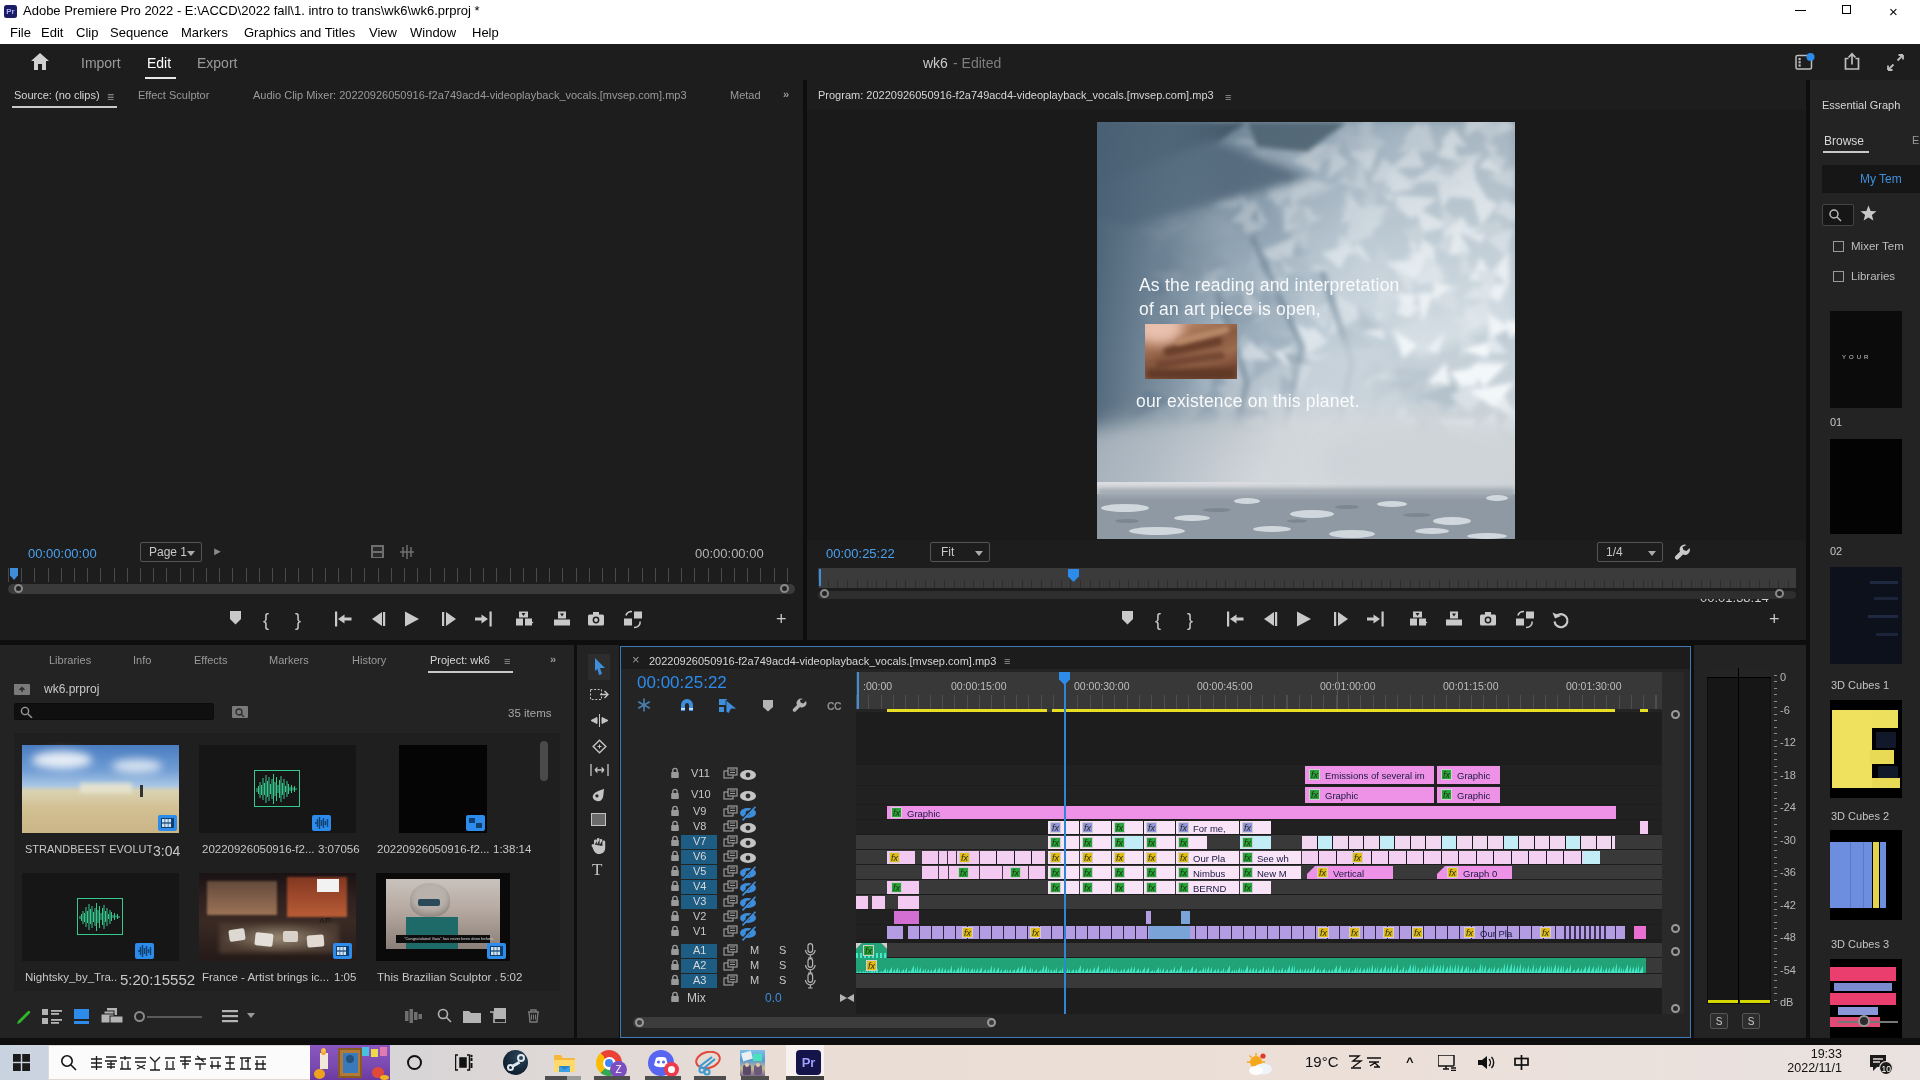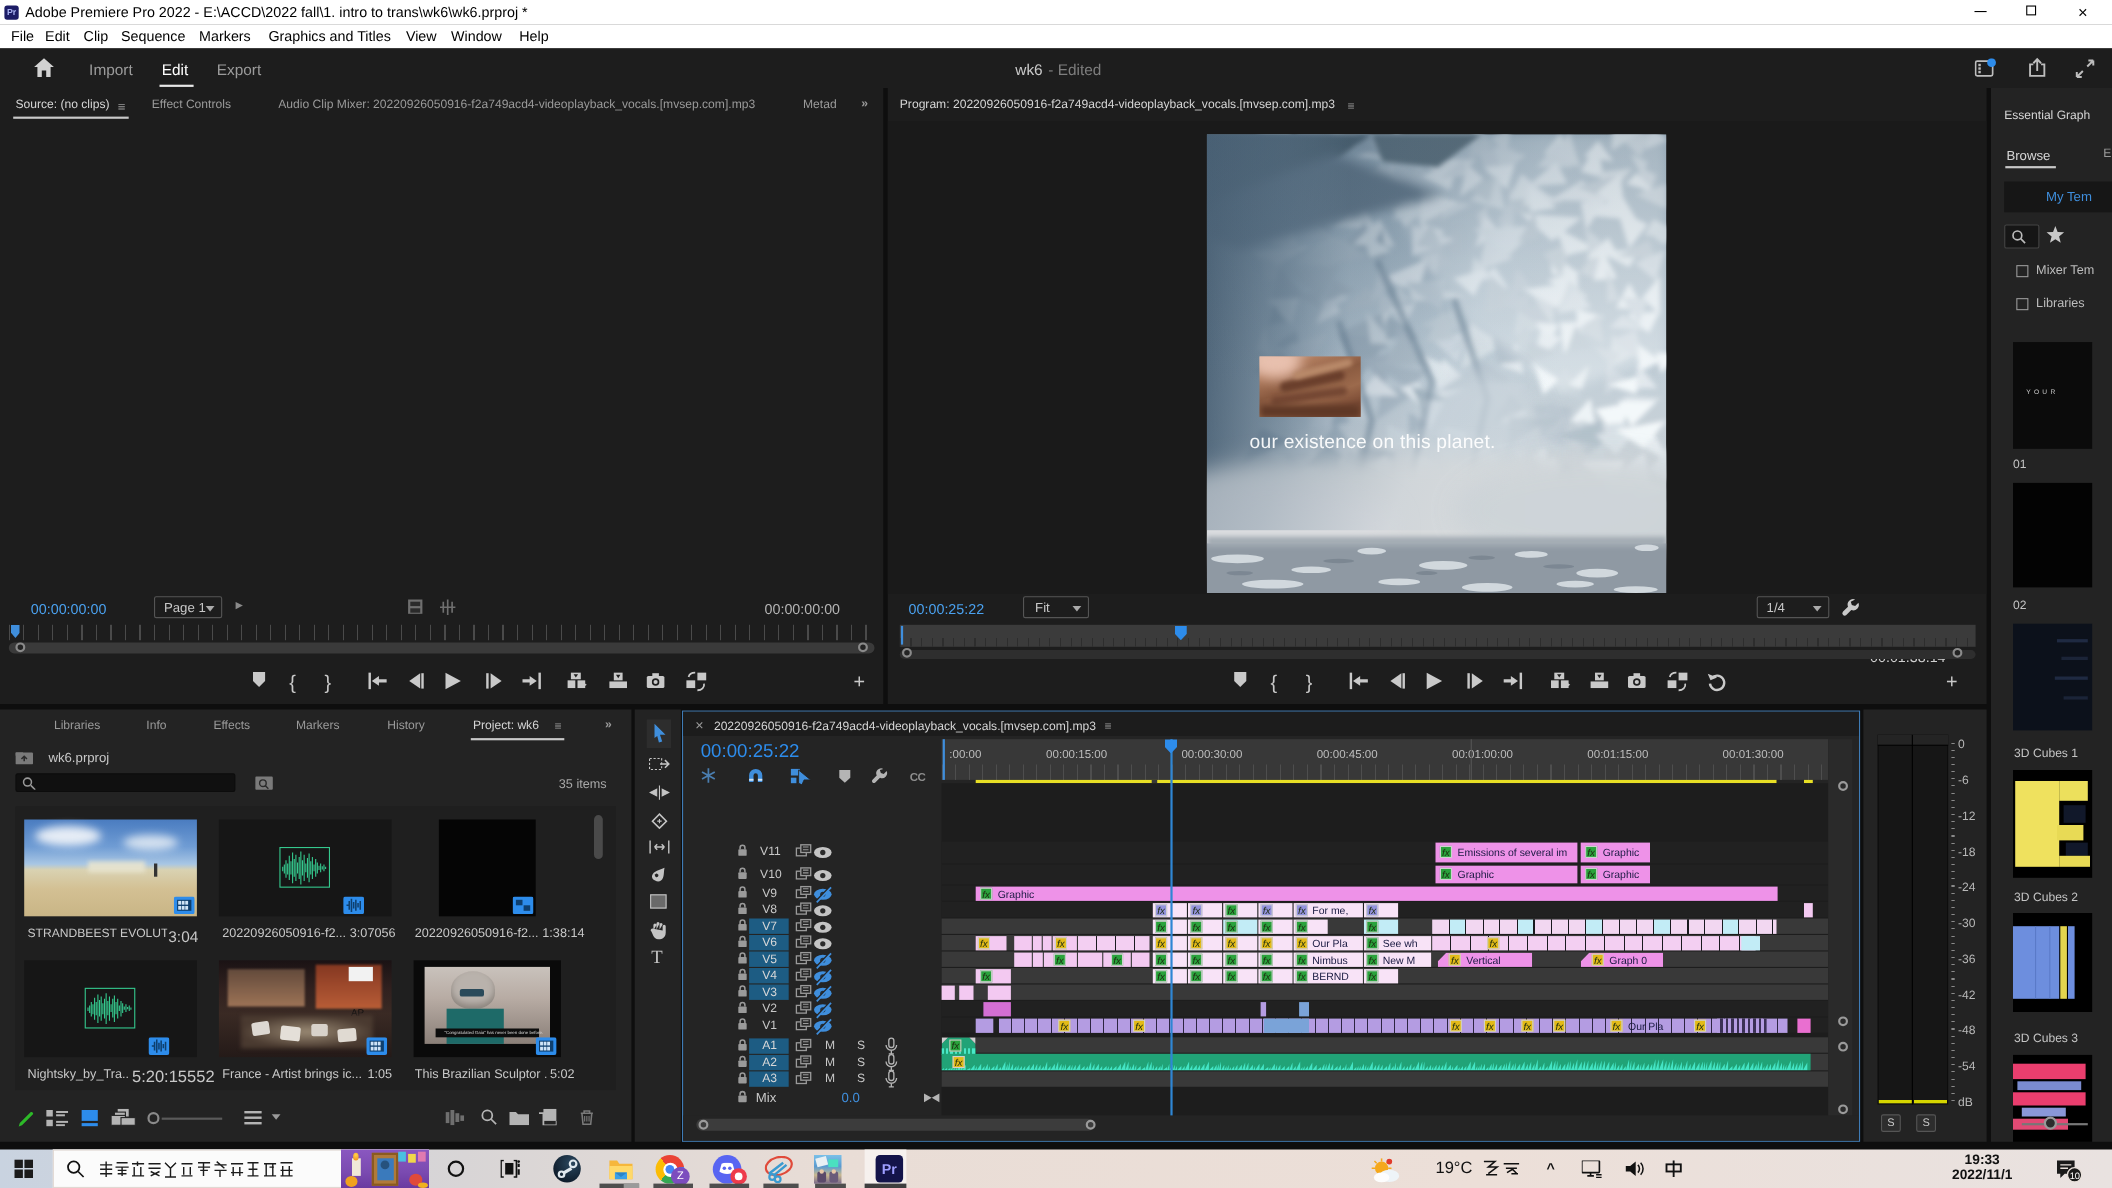--- a/index.html
+++ b/index.html
@@ -89,21 +89,21 @@
     <svg class="abs" style="left:1886px;top:9px;" width="19" height="19">
         <path d="M11.5 7.5 L17 2 M17 2 l-4.5 0 M17 2 l0 4.5 M7.5 11.5 L2 17 M2 17 l4.5 0 M2 17 l0 -4.5" fill="none" stroke="#bdbdbd" stroke-width="1.8"></path>
       </svg>
   </div>
 
   <div class="panel" id="srcpanel" style="left:0;top:80px;width:803px;height:560px;background:#1d1d1d;">
 
     <div class="abs tabtxt tabactive" style="left:14px;top:9px;">Source: (no clips)</div>
     <div class="abs" style="left:107px;top:10px;color:#9a9a9a;font-size:12px;">≡</div>
     <div class="abs" style="left:12px;top:26px;width:105px;height:2px;background:#c8c8c8;"></div>
-    <div class="abs tabtxt" style="left:138px;top:9px;">Effect Controls</div>
+    <div class="abs tabtxt" style="left:138px;top:9px;">Effect Sculptor</div>
     <div class="abs tabtxt" style="left:253px;top:9px;width:434px;overflow:hidden;">Audio Clip Mixer: 20220926050916-f2a749acd4-videoplayback_vocals.[mvsep.com].mp3</div>
     <div class="abs tabtxt" style="left:730px;top:9px;">Metad</div>
     <div class="abs tabtxt" style="left:783px;top:8px;font-weight:bold;">»</div>
 
     <div class="abs bluetc" style="left:28px;top:466px;font-size:13px;">00:00:00:00</div>
     <div class="abs" style="left:140px;top:462px;width:62px;height:20px;border:1px solid #555;border-radius:2px;color:#c8c8c8;font-size:12px;line-height:18px;padding-left:8px;">Page 1<span style="position:absolute;right:6px;top:8px;width:0;height:0;border-left:4px solid transparent;border-right:4px solid transparent;border-top:5px solid #aaa;"></span></div>
     <div class="abs" style="left:212px;top:465px;color:#8a8a8a;font-size:11px;">►</div>
     <svg class="abs" style="left:370px;top:464px;" width="50" height="16">
         <rect x="1" y="1" width="13" height="13" fill="#6f6f6f"></rect>
         <rect x="3" y="3" width="9" height="4" fill="#2a2a2a"></rect>
@@ -558,20 +558,21 @@
         <div class="abs" style="left:0;top:0;width:418px;height:417px;background:linear-gradient(180deg,rgba(70,95,115,0.22) 0%,rgba(70,95,115,0.08) 30%,rgba(0,0,0,0) 55%);"></div>
         
         <div class="abs" style="left:48px;top:202px;width:92px;height:55px;background:linear-gradient(160deg,#d9b7a6 0%,#b07c5e 22%,#8a5a40 45%,#9c6a4c 65%,#7a4a34 85%,#8a573e 100%);overflow:hidden;">
           <div class="abs" style="left:-8px;top:-10px;width:46px;height:30px;background:#e8c0ae;border-radius:50%;filter:blur(6px);"></div>
           <div class="abs" style="left:18px;top:18px;width:60px;height:9px;background:#6a3f2c;border-radius:5px;transform:rotate(-12deg);filter:blur(2px);"></div>
           <div class="abs" style="left:10px;top:32px;width:70px;height:8px;background:#744733;border-radius:5px;transform:rotate(-8deg);filter:blur(2px);"></div>
           <div class="abs" style="left:30px;top:8px;width:55px;height:7px;background:#b98a6a;border-radius:5px;transform:rotate(-14deg);filter:blur(2px);"></div>
           <div class="abs" style="left:0px;top:44px;width:92px;height:12px;background:#5f3826;filter:blur(3px);"></div>
         </div>
         
+        <div class="abs" style="left:42px;top:152px;color:rgba(255,255,255,0.93);font-size:17.5px;line-height:23.5px;letter-spacing:0.2px;">As the reading and interpretation<br>of an art piece is open,</div>
         <div class="abs" style="left:39px;top:269px;color:rgba(255,255,255,0.93);font-size:17.5px;letter-spacing:0.2px;">our existence on this planet.</div>
       </div>
     </div>
 
     <div class="abs bluetc" style="left:19px;top:466px;font-size:13px;">00:00:25:22</div>
     <div class="abs" style="left:123px;top:462px;width:60px;height:20px;border:1px solid #555;border-radius:2px;color:#c8c8c8;font-size:12px;line-height:18px;padding-left:10px;">Fit<span style="position:absolute;right:6px;top:8px;width:0;height:0;border-left:4px solid transparent;border-right:4px solid transparent;border-top:5px solid #aaa;"></span></div>
     <div class="abs" style="left:790px;top:462px;width:66px;height:20px;border:1px solid #555;border-radius:2px;color:#c8c8c8;font-size:12px;line-height:18px;padding-left:8px;">1/4<span style="position:absolute;right:6px;top:8px;width:0;height:0;border-left:4px solid transparent;border-right:4px solid transparent;border-top:5px solid #aaa;"></span></div>
     <svg class="abs" style="left:866px;top:463px;" width="18" height="18">
         <path d="M13.5 2 a5 5 0 0 0-6.5 6.5 L2.5 13 a2 2 0 0 0 3 3 L10 11.5 a5 5 0 0 0 6.5-6.5 l-3 3 l-3-1 l-1-3 z" fill="#c9c9c9"></path>
       </svg>
@@ -1445,21 +1446,21 @@
     <svg class="abs" style="left:1477px;top:9px;" width="19" height="17">
         <path d="M1 6 h4 l5-4 v13 l-5-4 h-4 z" fill="#111"></path>
         <path d="M12 5 a5 5 0 0 1 0 7 M14.5 3 a8 8 0 0 1 0 11" stroke="#111" stroke-width="1.4" fill="none"></path>
       </svg>
     <svg class="abs" style="left:1513px;top:9px;" width="17" height="17">
         <g stroke="#111" stroke-width="1.7" fill="none">
           <rect x="2" y="4.5" width="13" height="6.5"></rect>
           <path d="M8.5 1 v15"></path>
         </g>
       </svg>
-    <div class="abs" style="left:1762px;top:2px;width:80px;color:#111;font-size:12.5px;text-align:center;font-weight:bold;">19:33<br>2022/11/1</div>
+    <div class="abs" style="left:1762px;top:2px;width:80px;color:#111;font-size:12.5px;text-align:right;">19:33<br>2022/11/1</div>
     <svg class="abs" style="left:1868px;top:8px;" width="26" height="22">
         <path d="M2 2 h16 v12 h-9 l-4 4 v-4 h-3 z" fill="#1a1a1a"></path>
         <path d="M5 6 h10 M5 9 h7" stroke="#e8e0da" stroke-width="1.3"></path>
         <circle cx="18" cy="15" r="6.5" fill="#1a1a1a" stroke="#e8e0da" stroke-width="1.2"></circle>
         <text x="13.5" y="18.5" font-size="8.5" fill="#fff" font-family="Liberation Sans">10</text>
       </svg>
   </div>
 </div>
 
 </body></html>

